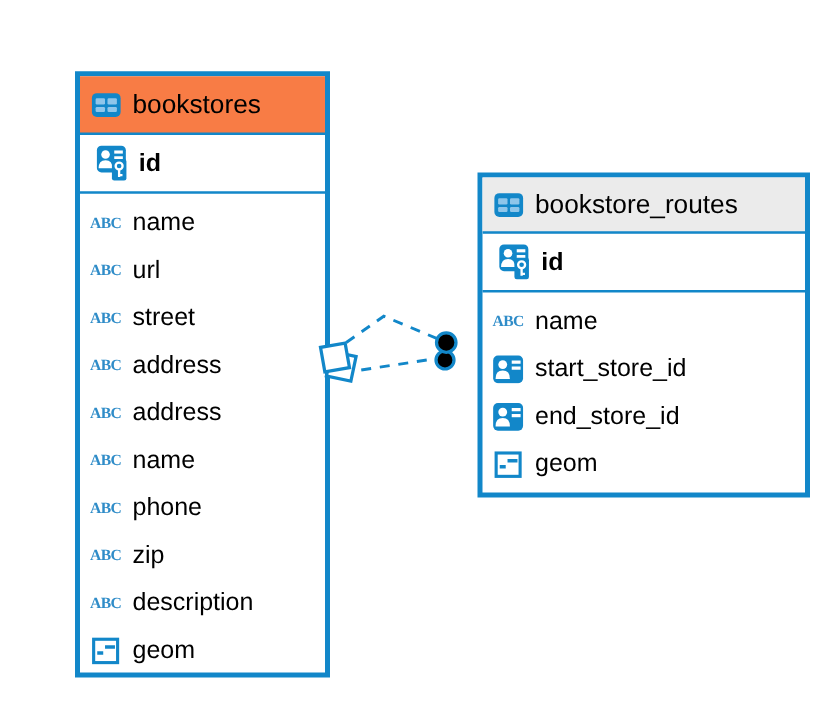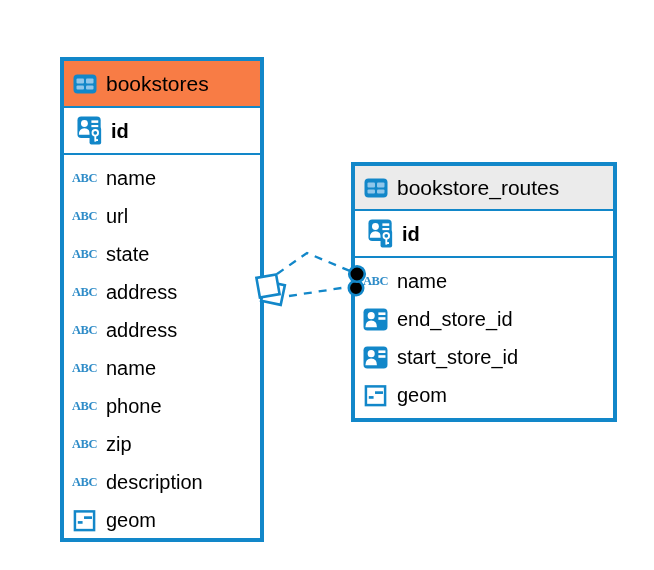--- a/index.html
+++ b/index.html
@@ -6,21 +6,21 @@
   body{
     width:654px;height:570px;background:#ffffff;position:relative;overflow:hidden;
     font-family:"Liberation Sans", sans-serif;color:#000;
   }
   .canvas{position:absolute;inset:0;}
   .entity{
     position:absolute;background:#fff;border:4px solid #1287c9;box-sizing:border-box;
     display:flex;flex-direction:column;
   }
   #table-bookstores{left:60px;top:57px;width:204px;height:485px;}
-  #table-bookstore-routes{left:351px;top:138px;width:266px;height:260px;margin-top:24px;}
+  #table-bookstore-routes{left:382px;top:138px;width:266px;height:260px;}
   .hdr{
     display:flex;align-items:center;gap:8px;padding:0 6px 0 7px;
     border-bottom:2px solid #1287c9;flex:0 0 auto;
     font-size:21px;line-height:1;white-space:nowrap;
   }
   .hdr-orange{background:#f87c45;height:45px;}
   .hdr-gray{background:#ebebeb;height:43px;}
   .row{
     display:flex;align-items:center;gap:8px;padding:0 4px 0 7px;
     font-size:20px;white-space:nowrap;flex:0 0 auto;
@@ -101,21 +101,21 @@
       <div class="row">
         <span class="icw abc">ABC</span>
         <span class="cname">name</span>
       </div>
       <div class="row">
         <span class="icw abc">ABC</span>
         <span class="cname">url</span>
       </div>
       <div class="row">
         <span class="icw abc">ABC</span>
-        <span class="cname">state</span>
+        <span class="cname">street</span>
       </div>
       <div class="row">
         <span class="icw abc">ABC</span>
         <span class="cname">address</span>
       </div>
       <div class="row">
         <span class="icw abc">ABC</span>
         <span class="cname">address</span>
       </div>
       <div class="row">
@@ -166,29 +166,29 @@
       <div class="row">
         <span class="icw abc">ABC</span>
         <span class="cname">name</span>
       </div>
       <div class="row">
         <span class="icw">
           <svg width="25" height="23">
               <use href="#sym-person"></use>
             </svg>
         </span>
-        <span class="cname">end_store_id</span>
+        <span class="cname">start_store_id</span>
       </div>
       <div class="row">
         <span class="icw">
           <svg width="25" height="23">
               <use href="#sym-person"></use>
             </svg>
         </span>
-        <span class="cname">start_store_id</span>
+        <span class="cname">end_store_id</span>
       </div>
       <div class="row">
         <span class="icw">
           <svg width="23" height="23">
               <use href="#sym-geom"></use>
             </svg>
         </span>
         <span class="cname">geom</span>
       </div>
     </div>

